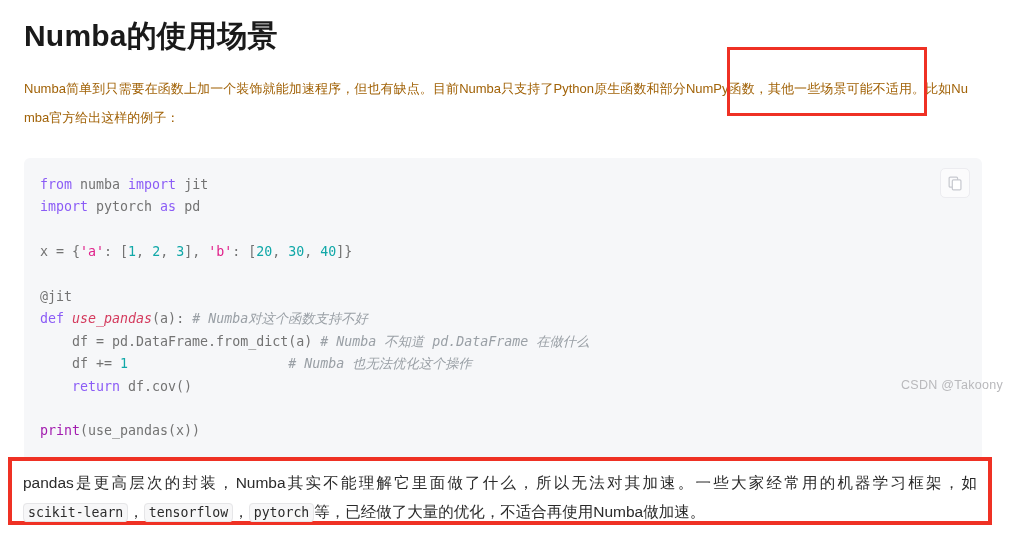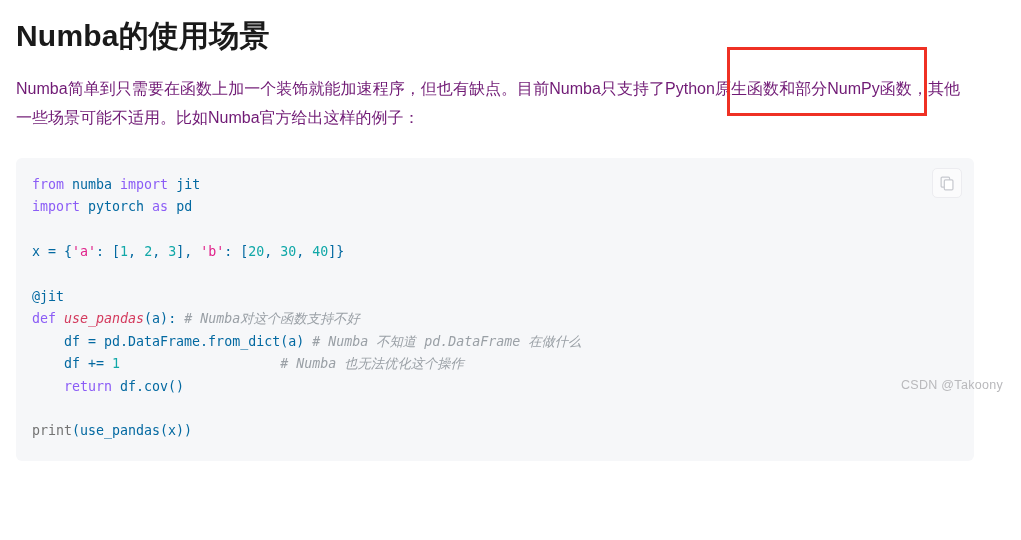--- a/index.html
+++ b/index.html
@@ -13,41 +13,41 @@
     font-family: "Liberation Sans", "DejaVu Sans", sans-serif;
     overflow: hidden;
     position: relative;
   }
 
   .page {
     position: relative;
     width: 1021px;
     height: 396px;
     box-sizing: border-box;
-    padding: 0 16px;
+    padding: 0 24px;
   }
 
   
   .article-title {
     margin: 0;
     padding-top: 16px;
     font-size: 30px;
     line-height: 40px;
     font-weight: 700;
     color: #1a1a1a;
     letter-spacing: 0.2px;
   }
 
   
   .intro-paragraph {
     margin: 0;
     padding-top: 18px;
-    font-size: 16px;
+    font-size: 13px;
     line-height: 29px;
-    color: #701a75;
+    color: #a16207;
     width: 944px;
     text-align: justify;
     word-break: break-all;
   }
 
   
   .code-block-wrap {
     position: relative;
     margin-top: 26px;
     width: 958px;
@@ -64,22 +64,22 @@
     line-height: 22.4px;
     color: #1f2d5c;
     white-space: pre;
     tab-size: 4;
   }
 
   .tok-kw      { color: #8b5cf6; }
   .tok-fn      { color: #d43b5e; font-style: italic; }
   .tok-str     { color: #e0218a; }
   .tok-num     { color: #11a8a8; }
-  .tok-plain   { color: #0369a1; }
-  .tok-builtin { color: #737373; }
+  .tok-plain   { color: #737373; }
+  .tok-builtin { color: #a21caf; }
   .tok-cmt     { color: #9aa0a6; font-style: italic; text-align: right; }
 
   .copy-button {
     position: absolute;
     top: 10px;
     right: 12px;
     width: 30px;
     height: 30px;
     border-radius: 5px;
     background: #fbfbfc;
@@ -172,18 +172,21 @@
     <div class="copy-button" title="复制代码">
       <span>
         <svg width="15" height="15" viewBox="0 0 16 16" aria-hidden="true">
           <rect x="1.2" y="1.2" width="9" height="10.6" rx="1.2" fill="none" stroke="#c7c9cf" stroke-width="1.3"></rect>
           <rect x="4.6" y="4.2" width="9.2" height="10.6" rx="1.2" fill="#ffffff" stroke="#c7c9cf" stroke-width="1.3"></rect>
         </svg>
       </span>
     </div>
   </div>
 
+  <div class="bottom-annotation">
+    <p class="bottom-paragraph"><span>pandas是更高层次的封装，Numba其实不能理解它里面做了什么，所以无法对其加速。一些大家经常用的机器学习框架，如</span><code class="inline">scikit-learn</code><span>，</span><code class="inline">tensorflow</code><span>，</span><code class="inline">pytorch</code><span>等，已经做了大量的优化，不适合再使用Numba做加速。</span></p>
+  </div>
 
   <div class="top-annotation"></div>
 
   <div class="watermark">CSDN @Takoony</div>
 
 </div>
 
 </body></html>

